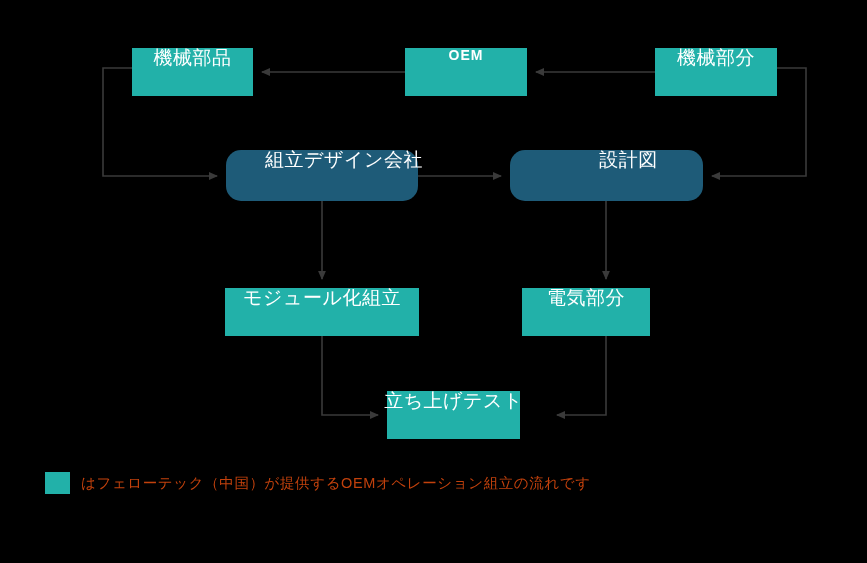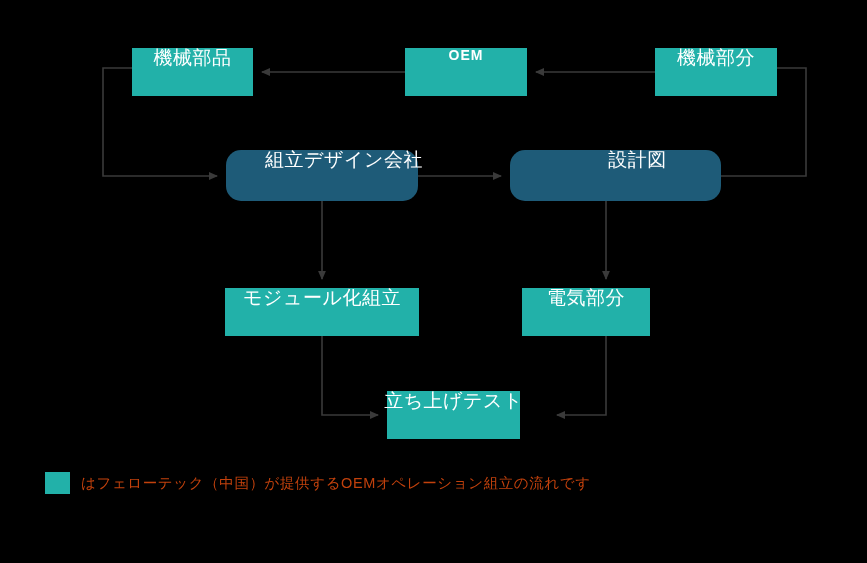--- a/index.html
+++ b/index.html
@@ -46,21 +46,21 @@
     </div>
   <div class="node flat oem" style="left:405px;top:48px;width:122px;height:48px;">
       <span>OEM</span>
     </div>
   <div class="node flat" style="left:655px;top:48px;width:122px;height:48px;">
       <span>機械部分</span>
     </div>
   <div class="node round" style="left:226px;top:150px;width:192px;height:51px;">
       <span>組立デザイン会社</span>
     </div>
-  <div class="node round" style="left:510px;top:150px;width:211px;height:51px;">
+  <div class="node round" style="left:510px;top:150px;width:193px;height:51px;">
       <span>設計図</span>
     </div>
   <div class="node flat" style="left:225px;top:288px;width:194px;height:48px;">
       <span>モジュール化組立</span>
     </div>
   <div class="node flat" style="left:522px;top:288px;width:128px;height:48px;">
       <span>電気部分</span>
     </div>
   <div class="node flat" style="left:387px;top:391px;width:133px;height:48px;">
       <span>立ち上げテスト</span>

